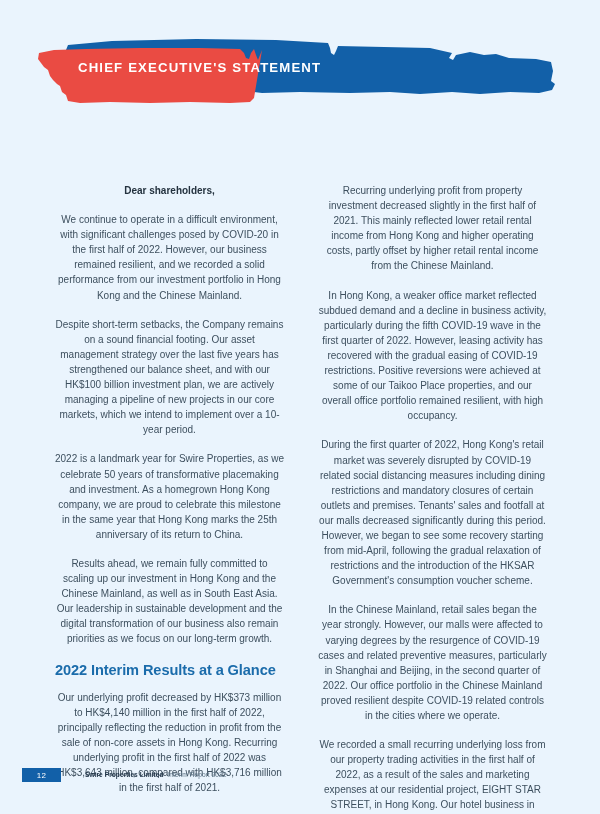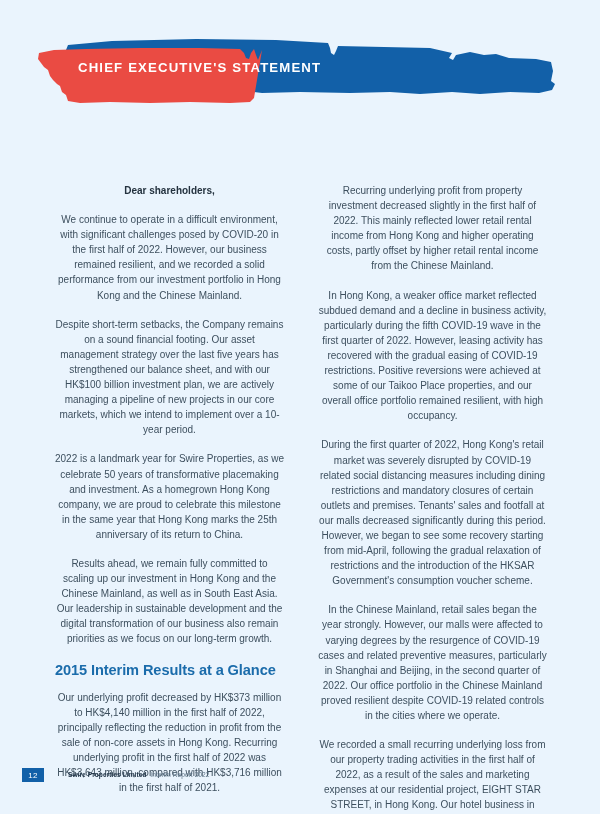--- a/index.html
+++ b/index.html
@@ -80,21 +80,21 @@
 
   
   .footer {
     position: absolute;
     left: 22px;
     top: 768px;
     display: flex;
     align-items: center;
   }
   .page-number {
-    width: 22px;
+    width: 39px;
     height: 14px;
     background: #1260a8;
     color: #ffffff;
     font-size: 8px;
     font-weight: normal;
     display: flex;
     align-items: center;
     justify-content: center;
     letter-spacing: 0.3px;
   }
@@ -139,26 +139,26 @@
   </div>
 
   <div class="content">
 
     <div class="col">
       <p class="lead">Dear shareholders,</p>
       <p>We continue to operate in a difficult environment, with significant challenges posed by COVID-20 in the first half of 2022. However, our business remained resilient, and we recorded a solid performance from our investment portfolio in Hong Kong and the Chinese Mainland.</p>
       <p>Despite short-term setbacks, the Company remains on a sound financial footing. Our asset management strategy over the last five years has strengthened our balance sheet, and with our HK$100 billion investment plan, we are actively managing a pipeline of new projects in our core markets, which we intend to implement over a 10-year period.</p>
       <p>2022 is a landmark year for Swire Properties, as we celebrate 50 years of transformative placemaking and investment. As a homegrown Hong Kong company, we are proud to celebrate this milestone in the same year that Hong Kong marks the 25th anniversary of its return to China.</p>
       <p>Results ahead, we remain fully committed to scaling up our investment in Hong Kong and the Chinese Mainland, as well as in South East Asia. Our leadership in sustainable development and the digital transformation of our business also remain priorities as we focus on our long-term growth.</p>
-      <h2 class="section-heading">2015 Interim Results at a Glance</h2>
+      <h2 class="section-heading">2022 Interim Results at a Glance</h2>
       <p>Our underlying profit decreased by HK$373 million to HK$4,140 million in the first half of 2022, principally reflecting the reduction in profit from the sale of non-core assets in Hong Kong. Recurring underlying profit in the first half of 2022 was HK$3,643 million, compared with HK$3,716 million in the first half of 2021.</p>
     </div>
 
     <div class="col">
-      <p>Recurring underlying profit from property investment decreased slightly in the first half of 2022. This mainly reflected lower retail rental income from Hong Kong and higher operating costs, partly offset by higher retail rental income from the Chinese Mainland.</p>
+      <p>Recurring underlying profit from property investment decreased slightly in the first half of 2021. This mainly reflected lower retail rental income from Hong Kong and higher operating costs, partly offset by higher retail rental income from the Chinese Mainland.</p>
       <p>In Hong Kong, a weaker office market reflected subdued demand and a decline in business activity, particularly during the fifth COVID-19 wave in the first quarter of 2022. However, leasing activity has recovered with the gradual easing of COVID-19 restrictions. Positive reversions were achieved at some of our Taikoo Place properties, and our overall office portfolio remained resilient, with high occupancy.</p>
       <p>During the first quarter of 2022, Hong Kong's retail market was severely disrupted by COVID-19 related social distancing measures including dining restrictions and mandatory closures of certain outlets and premises. Tenants' sales and footfall at our malls decreased significantly during this period. However, we began to see some recovery starting from mid-April, following the gradual relaxation of restrictions and the introduction of the HKSAR Government's consumption voucher scheme.</p>
       <p>In the Chinese Mainland, retail sales began the year strongly. However, our malls were affected to varying degrees by the resurgence of COVID-19 cases and related preventive measures, particularly in Shanghai and Beijing, in the second quarter of 2022. Our office portfolio in the Chinese Mainland proved resilient despite COVID-19 related controls in the cities where we operate.</p>
       <p>We recorded a small recurring underlying loss from our property trading activities in the first half of 2022, as a result of the sales and marketing expenses at our residential project, EIGHT STAR STREET, in Hong Kong. Our hotel business in Hong Kong and the Chinese Mainland continued to suffer from COVID-19 and its associated travel restrictions.</p>
     </div>
 
   </div>
 
   <div class="footer">
     <div class="page-number">12</div>

